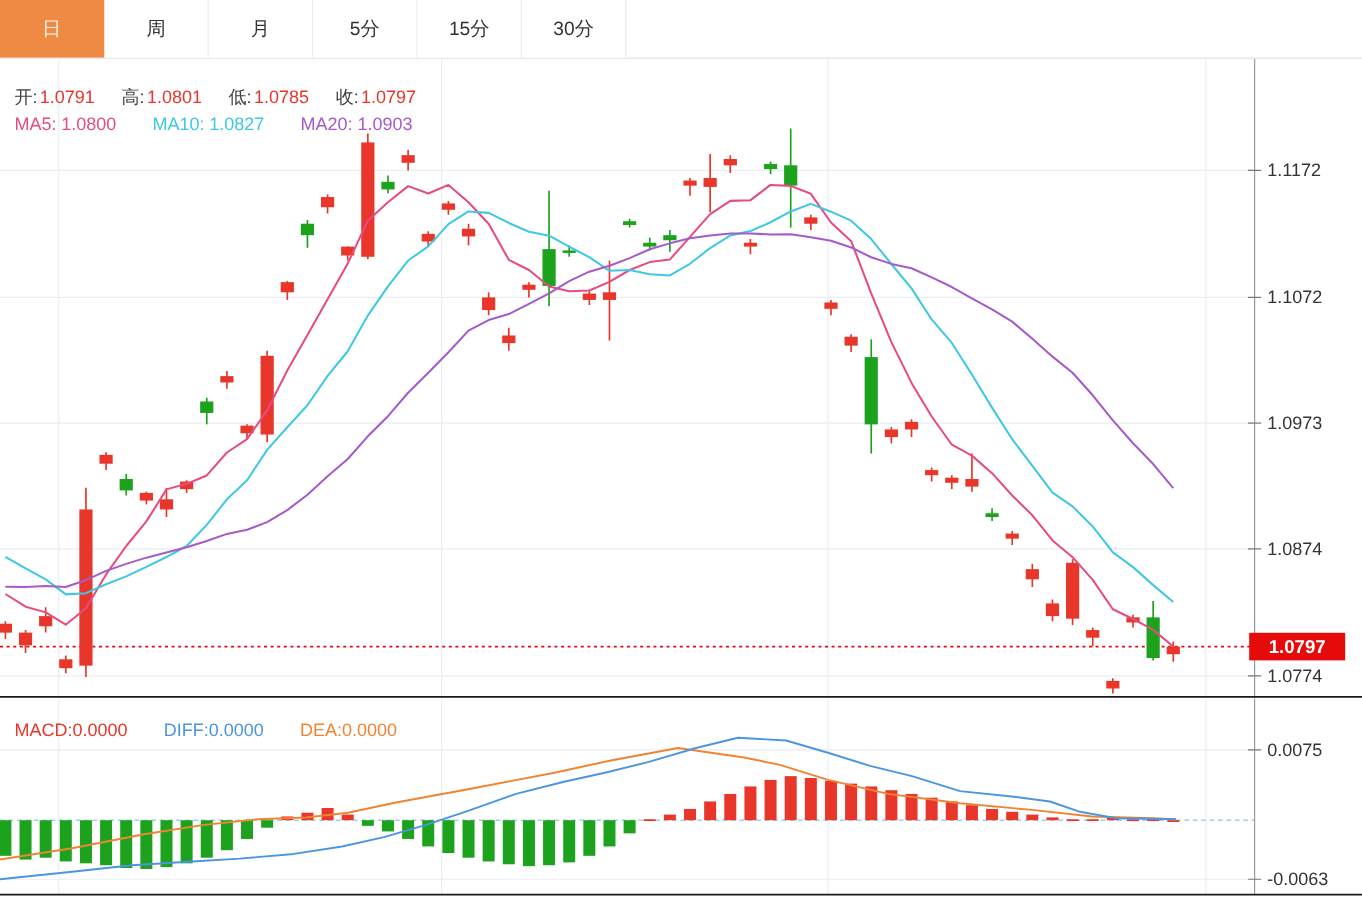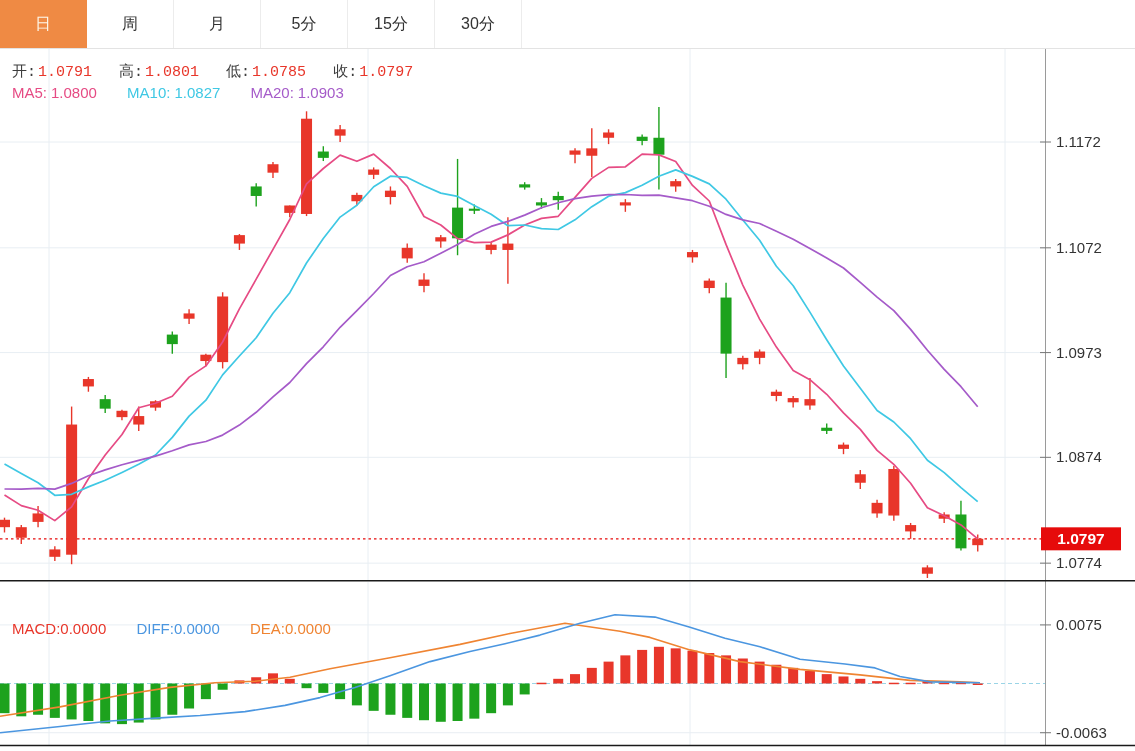--- a/index.html
+++ b/index.html
@@ -9,23 +9,23 @@
 
   
   #tabbar{position:absolute;left:0;top:0;width:1135px;height:49px;display:flex;
           border-bottom:1px solid #e3e3e3;background:#fff;}
   .tab{width:87px;height:100%;display:flex;align-items:center;justify-content:center;
        font-size:16px;color:#333;border-right:1px solid #ececec;cursor:pointer;background:#fff;}
   .tab.active{background:#ef8a44;color:#fdf6e8;border-right:1px solid #ef8a44;}
 
   
   .legend{position:absolute;left:12px;font-size:15px;white-space:nowrap;z-index:5;}
-  #legend-ohlc{top:62px;font-family:Liberation Mono, monospace;}
-  #legend-ma{top:84px;}
-  #legend-macd{top:620px;}
+  #legend-ohlc{top:72px;}
+  #legend-ma{top:95px;}
+  #legend-macd{top:600px;}
   .lbl{color:#3d3d3d;margin-right:2px;}
   .val{margin-right:18px;}
   .red-t{color:#e8362a;}
   .ma5-t{color:#e64b84;margin-right:4px;}
   .ma10-t{color:#3fc8e4;margin-right:4px;}
   .ma20-t{color:#a55bc9;margin-right:4px;}
   .gap{margin-right:26px;}
   .blue-t{color:#4b96e0;}
   .orange-t{color:#ef8432;}
 

